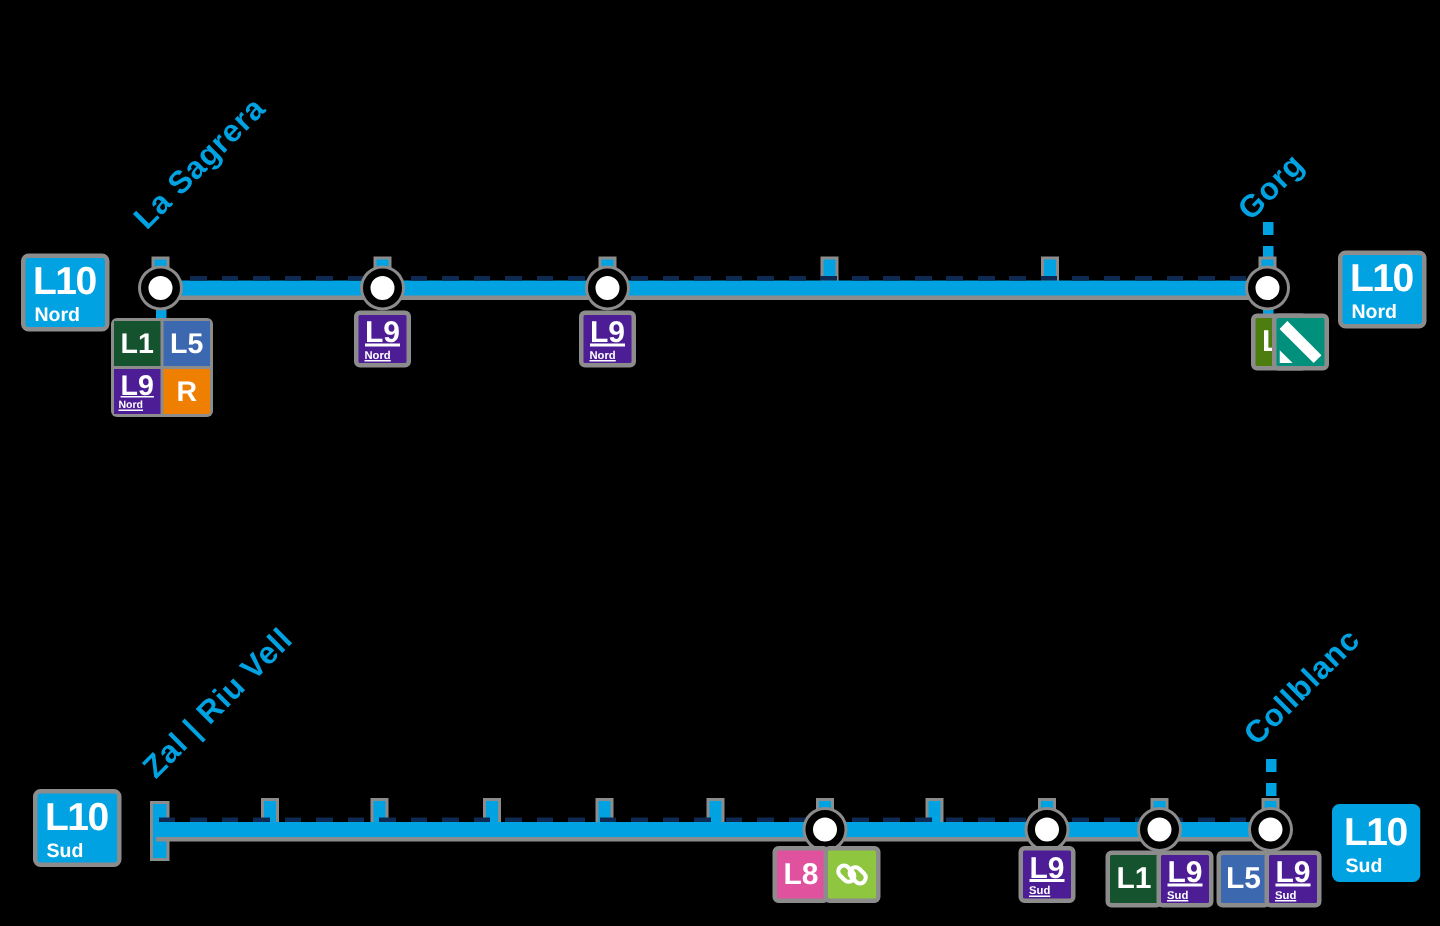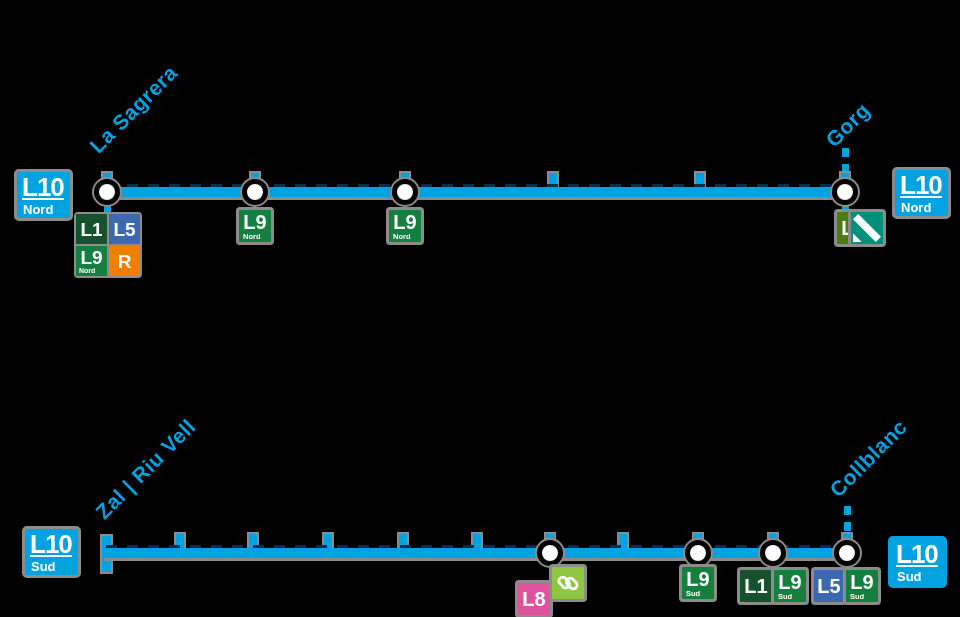--- a/index.html
+++ b/index.html
@@ -14,34 +14,34 @@
   .cap{position:absolute;width:9px;height:36px;background:#00A2E2;box-shadow:0 0 0 2px #8C8C8C;z-index:2;}
   .vdash{position:absolute;width:7px;z-index:1;
          background:repeating-linear-gradient(180deg,#00A2E2 0 9px,transparent 9px 16px);}
   .soliddash{position:absolute;width:7px;background:#00A2E2;z-index:1;}
   .badge{position:absolute;border:3px solid #8C8C8C;border-radius:4px;color:#fff;font-weight:bold;
          display:flex;flex-direction:column;align-items:center;justify-content:center;z-index:6;
          box-sizing:content-box;}
   .badge .lbl{font-size:20px;line-height:1;}
   .badge .cap-s{font-size:7.5px;line-height:1;align-self:flex-start;margin-left:4px;margin-top:1px;}
   .badge-l10{align-items:flex-start;padding-left:5px;border-radius:5px;}
-  .badge-l10 .lbl{font-size:26px;line-height:1;letter-spacing:-1px;text-decoration:underline;}
+  .badge-l10 .lbl{font-size:26px;line-height:1;letter-spacing:-1px;}
   .badge-l10 .cap-s{font-size:13px;margin-left:1px;margin-top:3px;align-self:flex-start;}
   .noborder{border:3px solid transparent;}
   .block{position:absolute;background:#8C8C8C;padding:2px;display:grid;
          grid-template-columns:31px 31px;grid-auto-rows:30px;gap:2px;border-radius:4px;z-index:6;}
   .cell{display:flex;flex-direction:column;align-items:center;justify-content:center;
         color:#fff;font-weight:bold;}
   .cell .lbl{font-size:19px;line-height:1;}
   .cell .cap-s{font-size:7px;line-height:1;align-self:flex-start;margin-left:3px;}
   .vlabel{position:absolute;color:#00A2E2;font-size:21px;font-weight:bold;white-space:nowrap;
           transform:rotate(-45deg);transform-origin:0 100%;height:24px;line-height:24px;
           letter-spacing:.5px;z-index:7;}
   .c-l1{background:#14532d;}  .c-l2{background:#4d7c0f;margin-left:20px;}  .c-l5{background:#3C68B0;justify-content:center;}
-  .c-l8{background:#E0519E;margin-top:16px;}  .c-l9{background:#15803d;}  .c-r{background:#EE7F00;}
+  .c-l8{background:#E0519E;}  .c-l9{background:#4c1d95;text-decoration:underline;}  .c-r{background:#EE7F00;}
   .c-l10{background:#00A2E2;} .c-fgc{background:#8FC640;} .c-tram{background:#00907C;}
   .icon-box{padding:0;}
   .icon-box svg{display:block;}
 </style>
 </head>
 <body>
 
 <div class="canvas">
 
   <div class="tick" style="left:549px;top:173px;height:20px;"></div>

